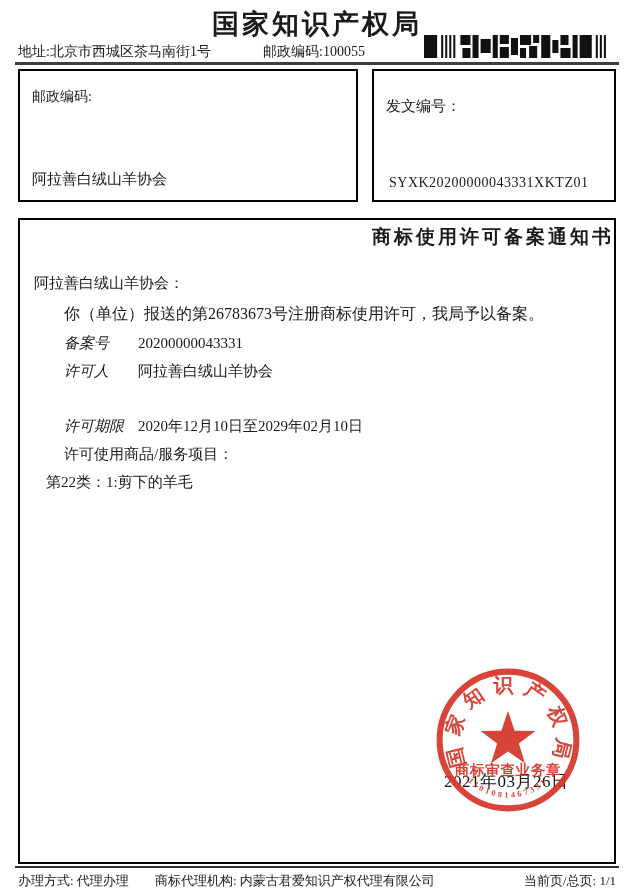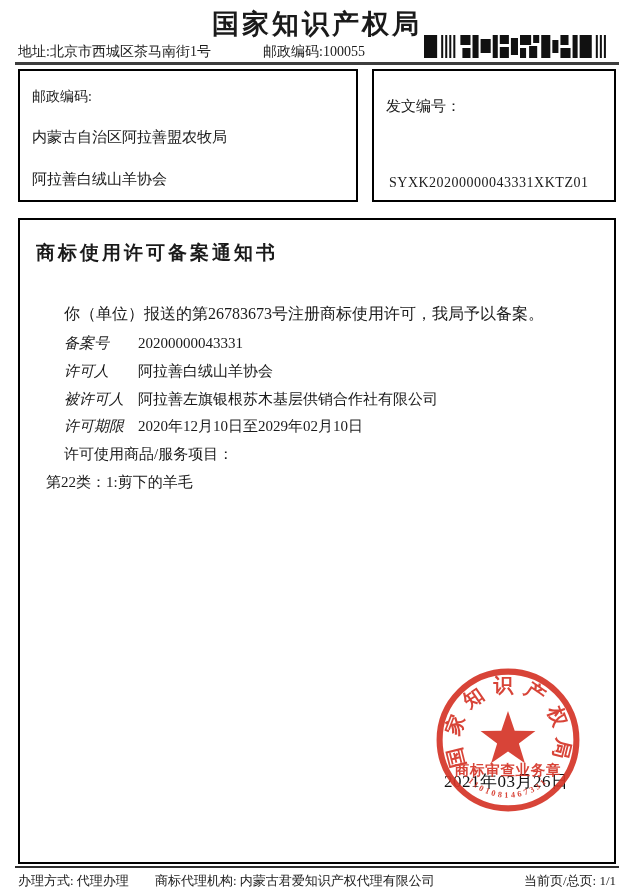--- a/index.html
+++ b/index.html
@@ -23,22 +23,22 @@
   .box-left { top:69px; left:18px; width:340px; height:133px; }
   .box-right { top:69px; left:372px; width:244px; height:133px; }
   .box span { position:absolute; left:12px; white-space:nowrap; }
   .bl1 { top:17px; font-size:14px; }
   .bl2 { top:57px; font-size:15px; }
   .bl3 { top:99px; font-size:15px; }
   .br1 { top:26px; font-size:15px; }
   .br2 { top:69px; left:15px !important; font-size:14px; letter-spacing:0.5px;margin-top:35px; }
 
   .main-box { top:218px; left:18px; width:598px; height:646px; border:2px solid #000; }
-  .doc-title { top:20px; left:0; width:100%; text-align:left;
-               font-size:19px; font-weight:700; letter-spacing:3px;padding-left:16px; }
+  .doc-title { top:4px; left:0; width:100%; text-align:right;
+               font-size:19px; font-weight:700; letter-spacing:3px; }
   .addressee { top:54px; left:14px; font-size:15px; }
   .body-line { top:84px; left:44px; font-size:16px; }
   .frow { left:44px; font-size:15px; white-space:nowrap; }
   .frow .lbl { display:inline-block; width:74px;font-style:italic; }
   .f0 { top:114px; } .f1 { top:142px; } .f2 { top:170px; } .f3 { top:197px; }
   .goods-header { top:225px; left:44px; font-size:15px; }
   .goods-line { top:253px; left:14px; font-size:15px;margin-left:12px; }
 
   .issue-date { top:550px; left:424px; font-size:17px; color:#111;
                 letter-spacing:0.5px; z-index:1; white-space:nowrap; }
@@ -91,41 +91,38 @@
     <rect x="170" y="0" width="2" height="23"></rect>
     <rect x="174" y="0" width="2" height="23"></rect>
     <rect x="178" y="0" width="2" height="23"></rect>
   </svg>
 </div>
 
 <div class="abs top-divider"></div>
 
 <div class="abs box box-left">
   <span class="bl1">邮政编码:</span>
-  <span class="bl2">内蒙古自治区阿拉善盟农牧局</span>
   <span class="bl3">阿拉善白绒山羊协会</span>
 </div>
 
 <div class="abs box box-right">
   <span class="br1">发文编号：</span>
   <span class="br2">SYXK20200000043331XKTZ01</span>
 </div>
 
 <div class="abs main-box">
   <div class="abs doc-title">商标使用许可备案通知书</div>
+  <div class="abs addressee">阿拉善白绒山羊协会：</div>
   <div class="abs body-line">你（单位）报送的第26783673号注册商标使用许可，我局予以备案。</div>
 
   <div class="abs frow f0">
     <span class="lbl">备案号</span><span class="val">20200000043331</span>
   </div>
   <div class="abs frow f1">
     <span class="lbl">许可人</span><span class="val">阿拉善白绒山羊协会</span>
-  </div>
-  <div class="abs frow f2">
-    <span class="lbl">被许可人</span><span class="val">阿拉善左旗银根苏木基层供销合作社有限公司</span>
   </div>
   <div class="abs frow f3">
     <span class="lbl">许可期限</span><span class="val">2020年12月10日至2029年02月10日</span>
   </div>
 
   <div class="abs goods-header">许可使用商品/服务项目：</div>
   <div class="abs goods-line">第22类：1:剪下的羊毛</div>
 
   <div class="abs issue-date">2021年03月26日</div>
 

